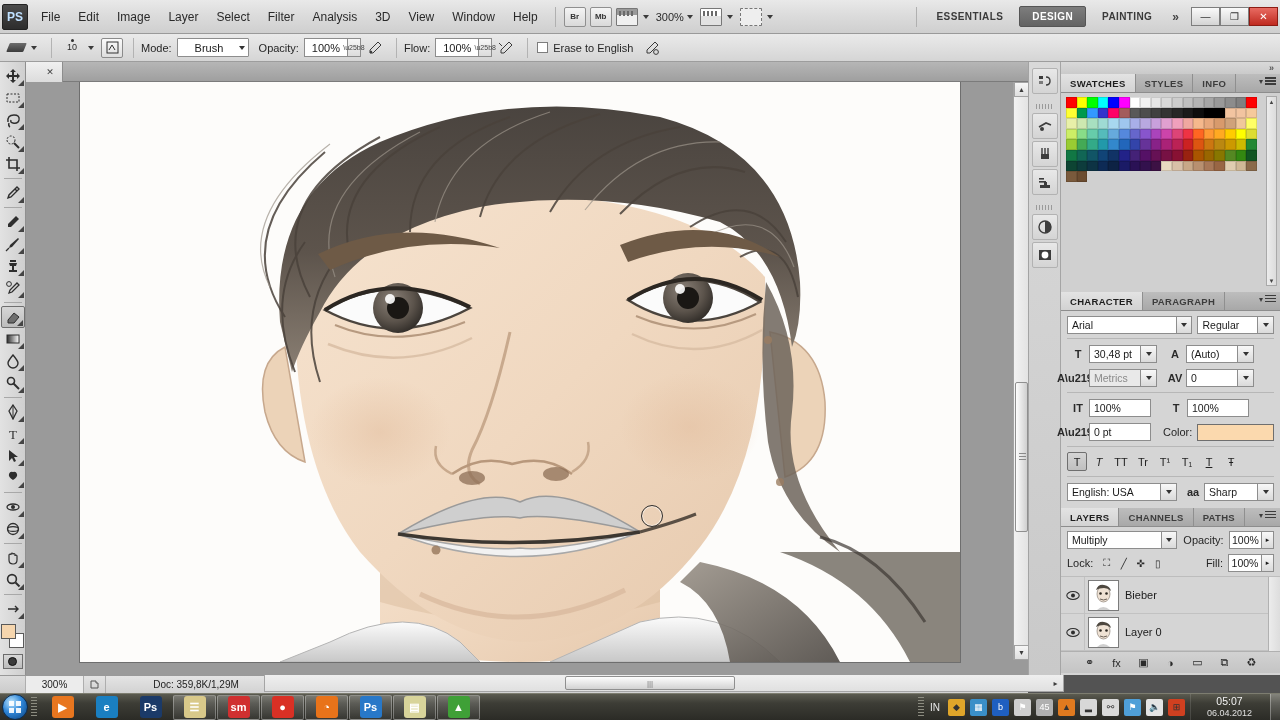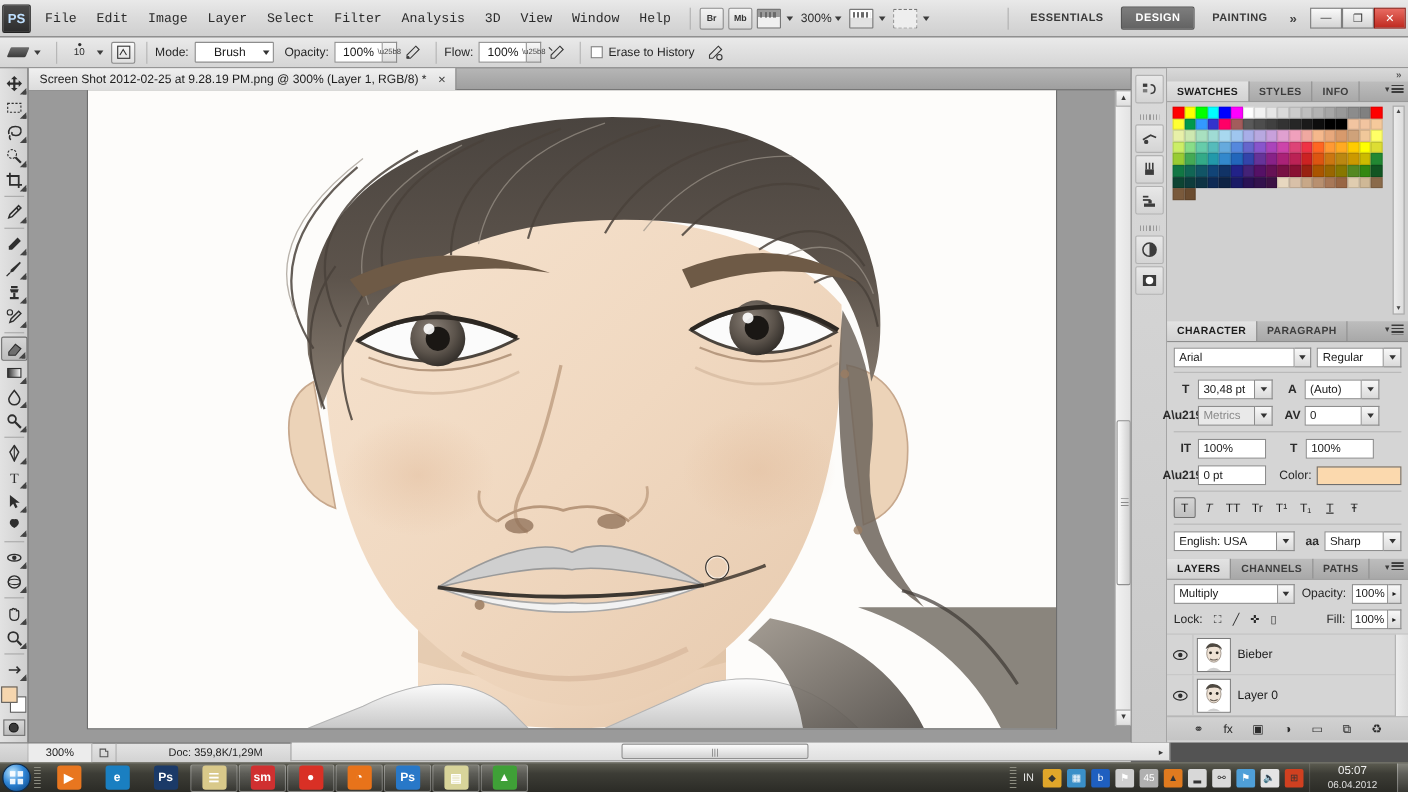--- a/index.html
+++ b/index.html
@@ -20,21 +20,21 @@
     border-bottom:1px solid #9a9a9a;
     display:flex; align-items:center;
   }
   .ps-logo{
     width:26px;height:26px;margin-left:2px;margin-right:4px;
     background:linear-gradient(#4a4a4a,#2d2d2d);
     border:1px solid #222;border-radius:2px;
     color:#bfe0ff;font-weight:bold;font-size:12px;
     display:flex;align-items:center;justify-content:center;
   }
-  .menu-item{ padding:3px 9px; font-size:12px; color:#2a2a2a; cursor:default;font-family:Liberation Mono, monospace; }
+  .menu-item{ padding:3px 9px; font-size:12px; color:#2a2a2a; cursor:default; }
   .mb-sep{ width:1px;height:20px;background:#b0b0b0;margin:0 8px; }
   .mb-btn{
     min-width:22px;height:20px;padding:0 4px;
     background:linear-gradient(#f4f4f4,#d9d9d9);
     border:1px solid #8f8f8f;border-radius:2px;
     display:flex;align-items:center;justify-content:center;
     font-size:8px;font-weight:bold;color:#333;margin-right:4px;
   }
   .mb-icon{
     width:22px;height:18px;border:1px solid #777;border-radius:1px;
@@ -400,33 +400,32 @@
     <div class="spin">\u25b8</div>
     <div class="airbrush">
       <svg width="16" height="16" viewBox="0 0 16 16">
           <path d="M11 2 L14 5 L6 13 L3 13 L3 10 Z" fill="none" stroke="#3a3a3a"></path>
           <path d="M1 3 L4 6" stroke="#3a3a3a"></path>
         </svg>
     </div>
     <div class="opt-sep"></div>
     <div class="check-wrap">
       <span class="chk"></span>
-      <span class="lbl">Erase to History</span>
+      <span class="lbl">Erase to English</span>
     </div>
     <div class="airbrush">
       <svg width="16" height="16" viewBox="0 0 16 16">
           <path d="M11 2 L14 5 L6 13 L3 13 L3 10 Z" fill="none" stroke="#3a3a3a"></path>
           <circle cx="12" cy="12" r="2.4" fill="none" stroke="#3a3a3a"></circle>
         </svg>
     </div>
   </div>
 
   <div class="tabstrip">
     <div class="doctab">
-      <span>Screen Shot 2012-02-25 at 9.28.19 PM.png @ 300% (Layer 1, RGB/8) *</span>
       <span class="tabclose">✕</span>
     </div>
   </div>
 
   <div class="toolbox" id="toolbox">
       <div class="tool">
         <svg width="16" height="16" viewBox="0 0 16 16">
           <path d="M8 1 L11 4 H9 V7 H12 V5 L15 8 L12 11 V9 H9 V12 H11 L8 15 L5 12 H7 V9 H4 V11 L1 8 L4 5 V7 H7 V4 H5 Z" fill="#2e2e2e"></path>
         </svg>
         <span class="tri"></span>

